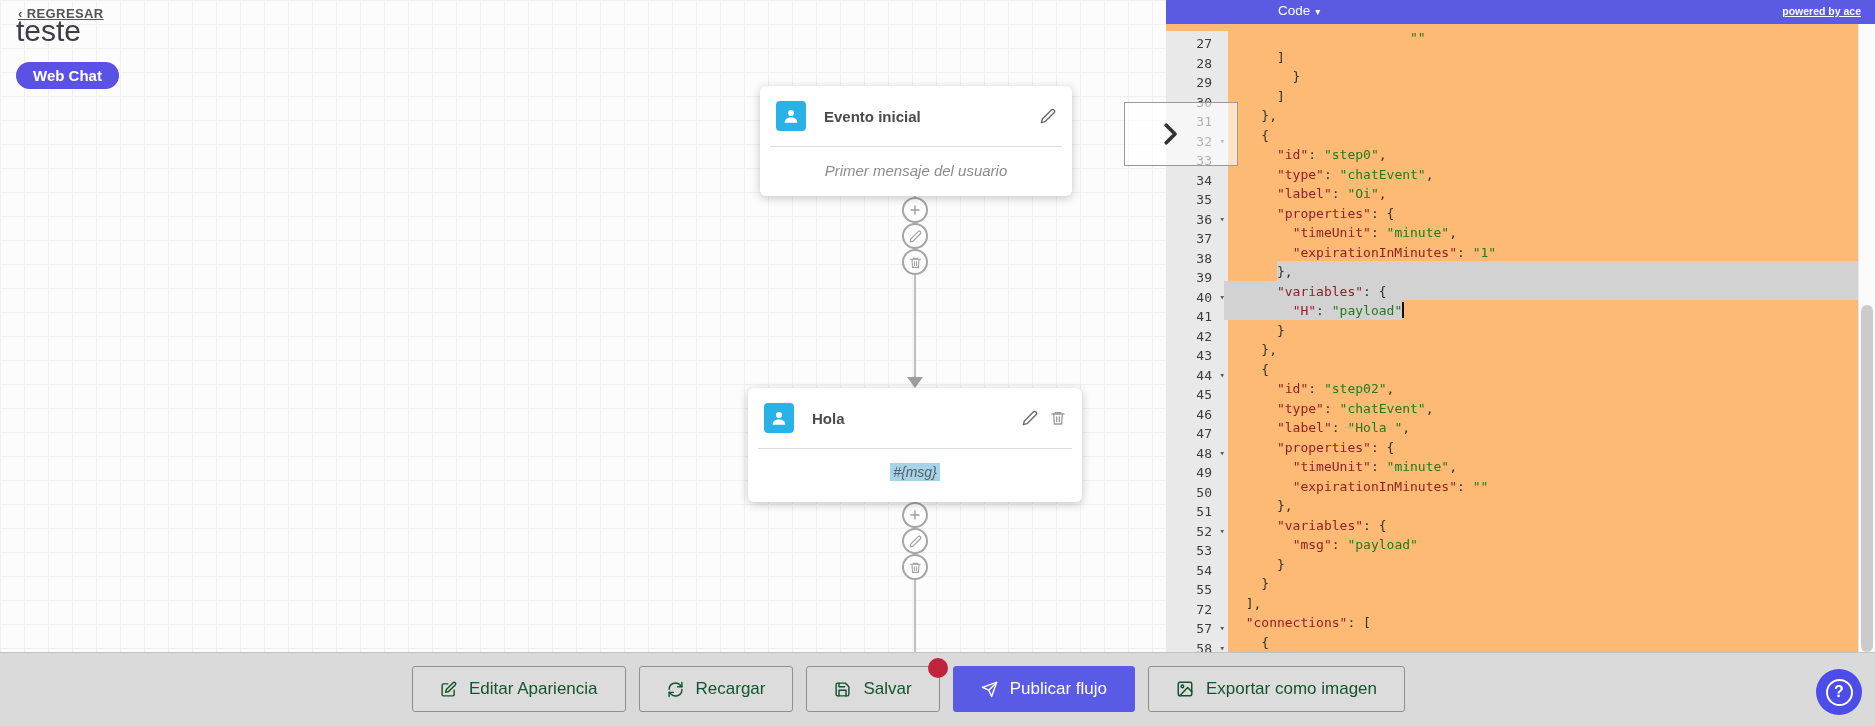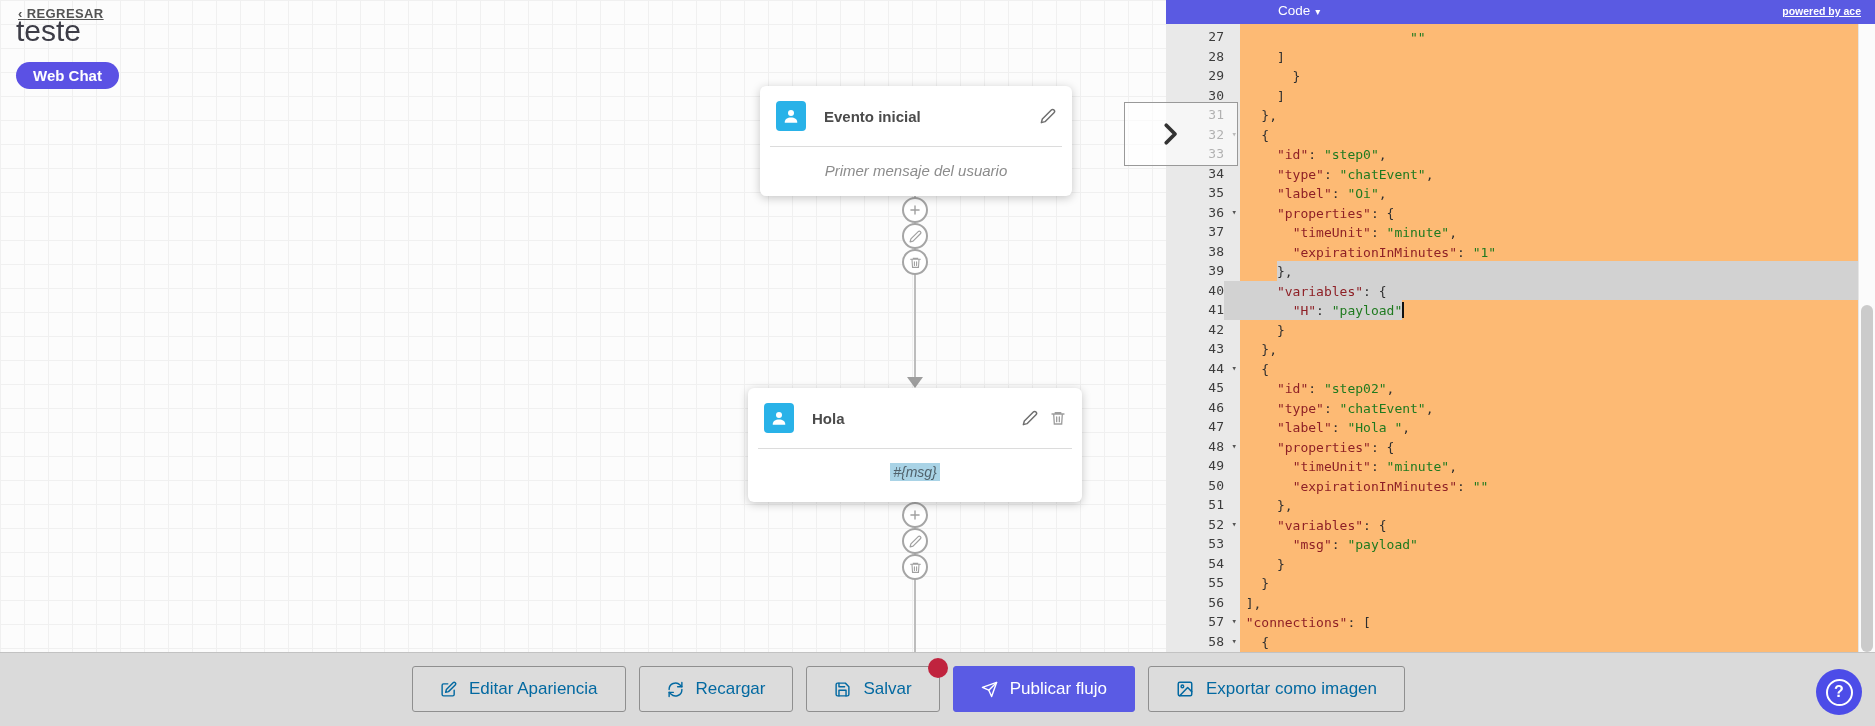--- a/index.html
+++ b/index.html
@@ -52,21 +52,21 @@
 
   
   .code-panel { position:absolute; left:1166px; top:0; width:709px; height:652px;
     background:#fdba74; overflow:hidden; }
   .cp-header { position:absolute; left:0; top:0; right:0; height:24px; background:#5a5ae2; }
   .cp-mode { position:absolute; left:112px; top:3px; color:#fff; font-size:13.5px; cursor:pointer; }
   .cp-mode .caret { font-size:10px; margin-left:5px; }
   .cp-powered { position:absolute; right:14px; top:5px; color:#fff; font-size:10.5px;
     font-weight:bold; text-decoration:underline; cursor:pointer; }
   .editor { position:absolute; left:0; top:24px; right:0; bottom:0; }
-  .gutter { position:absolute; left:0; top:0; bottom:0; width:74px; background:#e9e9e9; padding-top:3px; }
+  .gutter { position:absolute; left:0; top:7px; bottom:0; width:62px; background:#e9e9e9; padding-top:3px; }
   .g-row { position:relative; height:19.5px; line-height:19.5px; text-align:right; padding-right:16px;
     font-family:"DejaVu Sans Mono", monospace; font-size:13px; color:#3c3c3c; }
   .g-row .fold { position:absolute; right:3px; top:0; font-size:9px; color:#555; }
   .code-col { position:absolute; left:58px; top:0; right:17px; bottom:0; padding-top:3px; overflow:hidden; }
   .c-row { position:relative; height:19.5px; line-height:19.5px; width:100%; }
   .c-text { position:relative; z-index:1; display:inline-block; padding-left:6px;
     font-family:"DejaVu Sans Mono", monospace; font-size:13px; white-space:pre; color:#2f2f2f; }
   .c-text .key { color:#8e2026; }
   .c-text .str { color:#1f7a1f; }
   .sel { position:absolute; top:0; bottom:0; background:#d2d2d2; z-index:0; }
@@ -75,21 +75,21 @@
     border-left:1px solid #e6e6e6; }
   .sbar .thumb { position:absolute; left:2px; right:2px; top:281px; bottom:0;
     background:#cbcbcb; border-radius:7px; cursor:pointer; }
 
   
   .toolbar { position:absolute; left:0; top:652px; width:1875px; height:74px; background:#dadada;
     box-shadow:inset 0 1px 0 #c2c2c2; display:flex; align-items:center; justify-content:center;
     gap:13px; padding-right:58px; }
   .tb-btn { position:relative; height:46px; padding:0 27px; display:flex; align-items:center;
     gap:12px; background:#dcdcdc; border:1px solid #8f8f8f; border-radius:3px; font-size:17px;
-    color:#0369a1; font-family:"Liberation Sans", sans-serif; cursor:pointer; }
+    color:#14532d; font-family:"Liberation Sans", sans-serif; cursor:pointer; }
   .tb-btn .tb-ic { display:flex; }
   .tb-btn.primary { background:#5a5be4; border-color:#5a5be4; color:#fff; }
   .dot { position:absolute; top:-9px; right:-9px; width:20px; height:20px; border-radius:50%;
     background:#c0233e; }
 
   
   .help-fab { position:absolute; right:13px; top:669px; width:46px; height:46px; border-radius:50%;
     background:#4c4ce8; display:flex; align-items:center; justify-content:center; cursor:pointer; z-index:8; }
   .help-ring { width:27px; height:27px; border:2.5px solid #fff; border-radius:50%;
     display:flex; align-items:center; justify-content:center; color:#fff;
@@ -243,21 +243,21 @@
           <div class="g-row"><span>46</span></div>
           <div class="g-row"><span>47</span></div>
           <div class="g-row"><span>48</span><span class="fold">▾</span></div>
           <div class="g-row"><span>49</span></div>
           <div class="g-row"><span>50</span></div>
           <div class="g-row"><span>51</span></div>
           <div class="g-row"><span>52</span><span class="fold">▾</span></div>
           <div class="g-row"><span>53</span></div>
           <div class="g-row"><span>54</span></div>
           <div class="g-row"><span>55</span></div>
-          <div class="g-row"><span>56</span></div>
+          <div class="g-row"><span>72</span></div>
           <div class="g-row"><span>57</span><span class="fold">▾</span></div>
           <div class="g-row"><span>58</span><span class="fold">▾</span></div>
         </div>
       <div class="code-col" id="code-col">
           <div class="c-row"><span class="c-text"><span>                       </span><span class="str">""</span></span></div>
           <div class="c-row"><span class="c-text"><span>      ]</span></span></div>
           <div class="c-row"><span class="c-text"><span>        }</span></span></div>
           <div class="c-row"><span class="c-text"><span>      ]</span></span></div>
           <div class="c-row"><span class="c-text"><span>    },</span></span></div>
           <div class="c-row"><span class="c-text"><span>    {</span></span></div>

